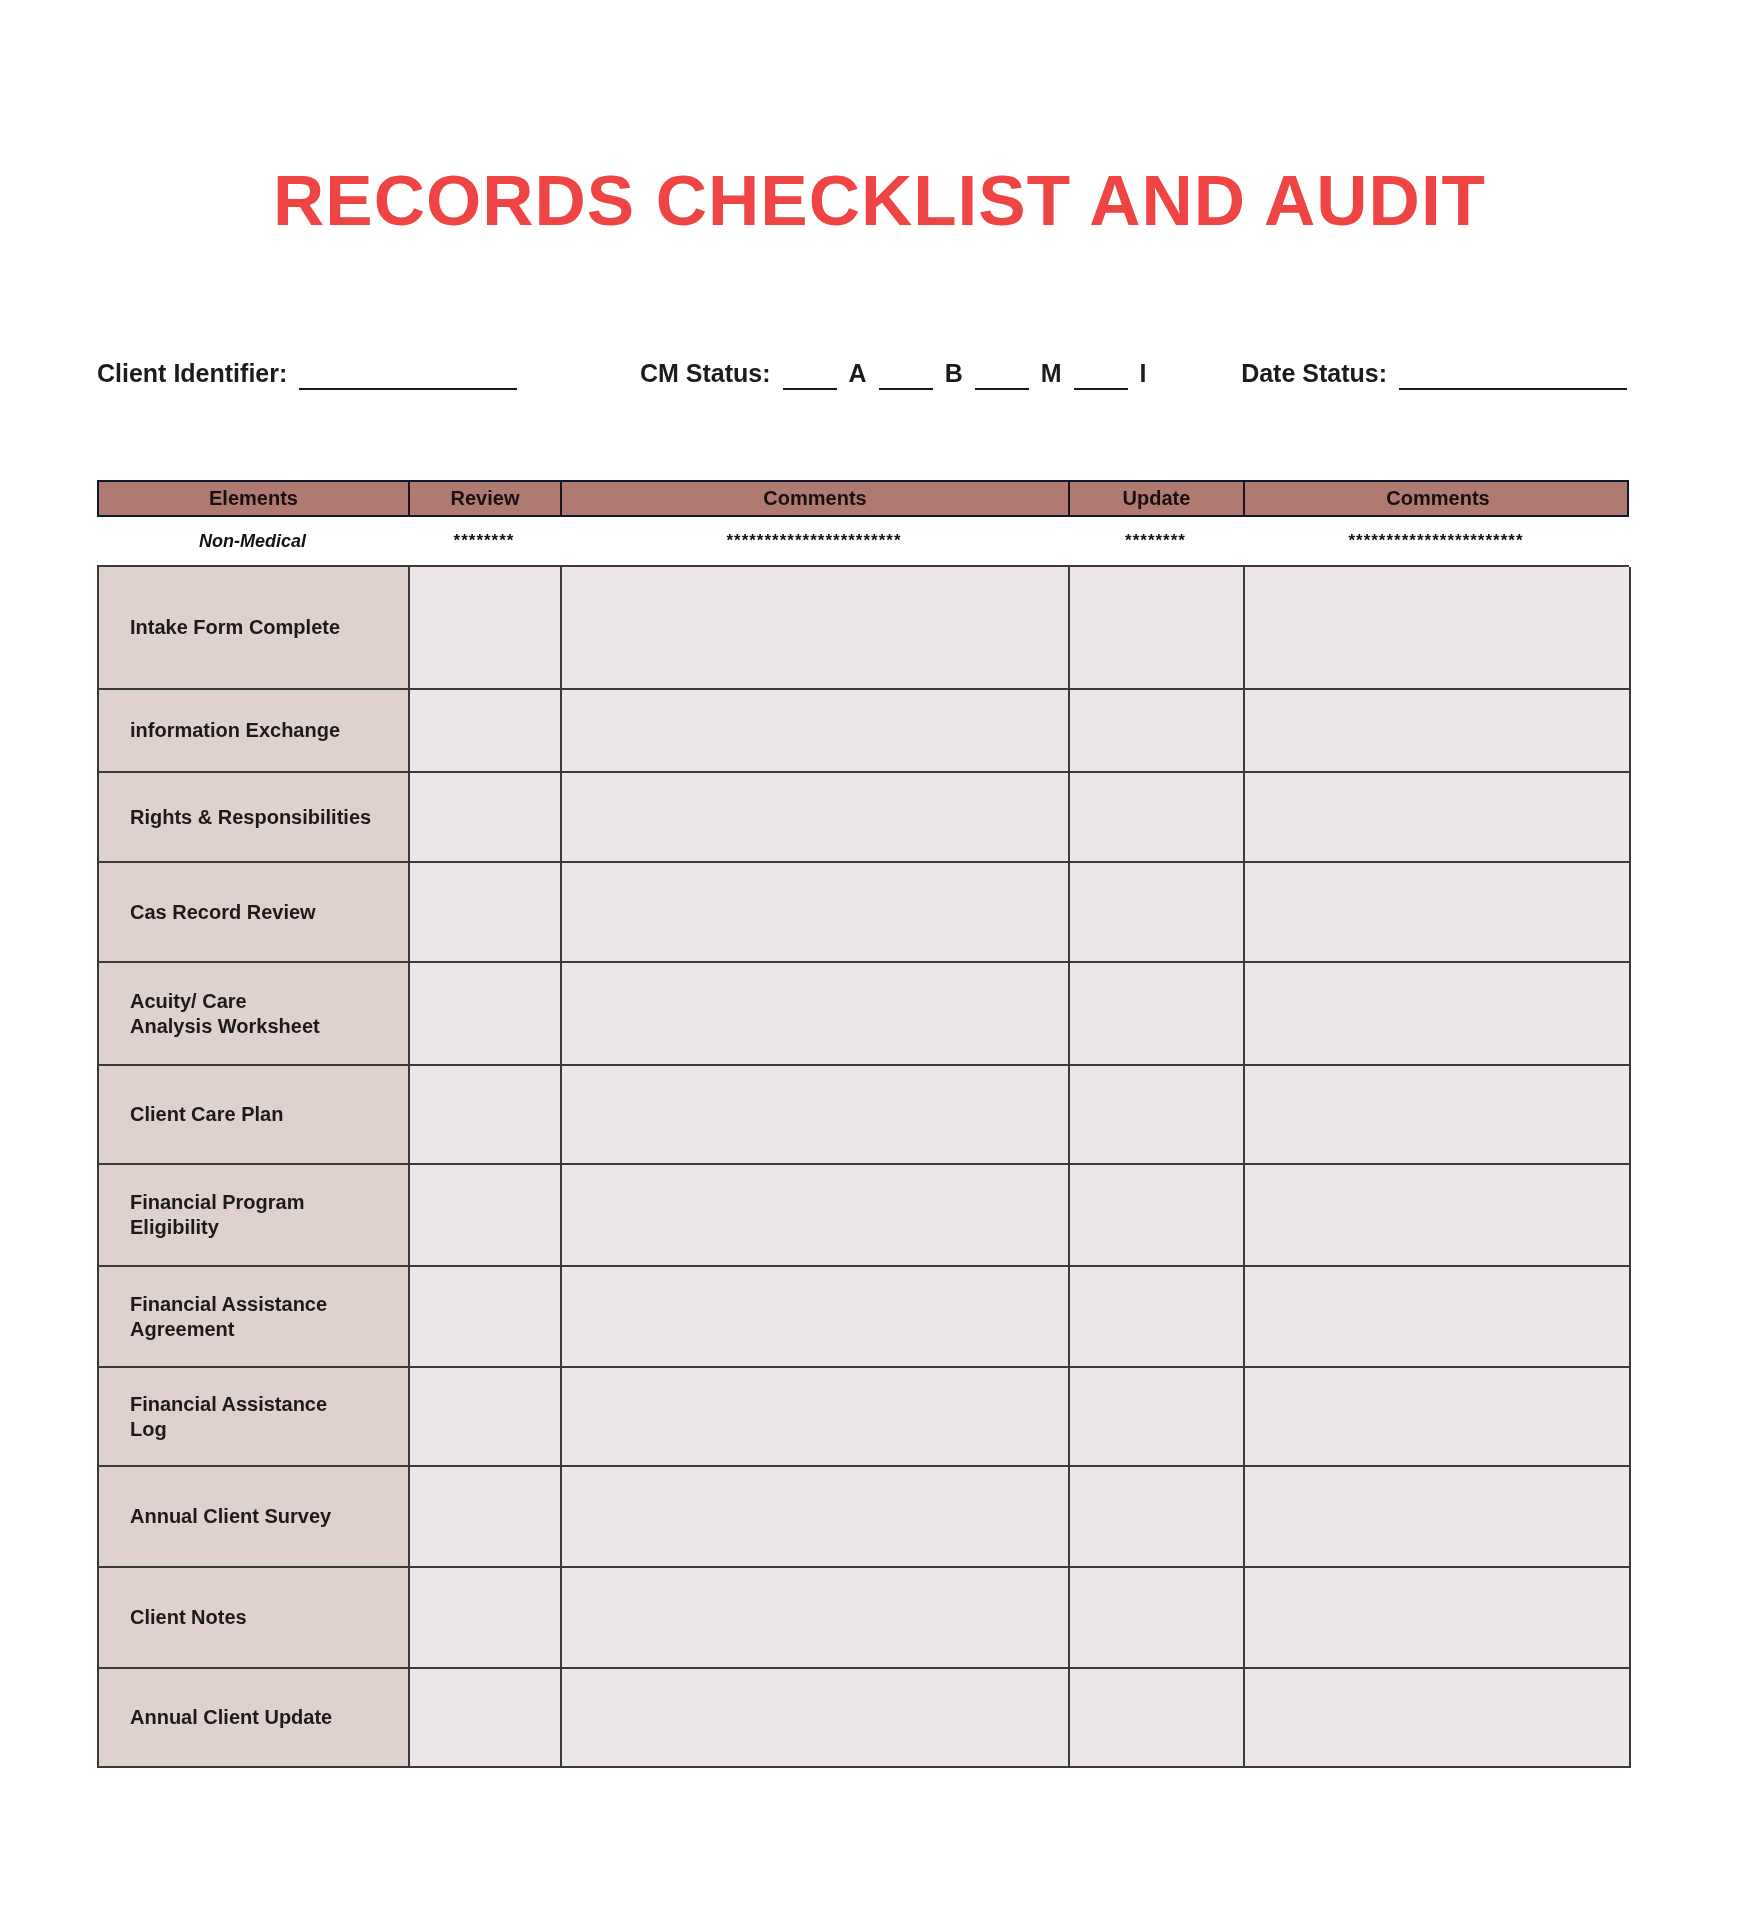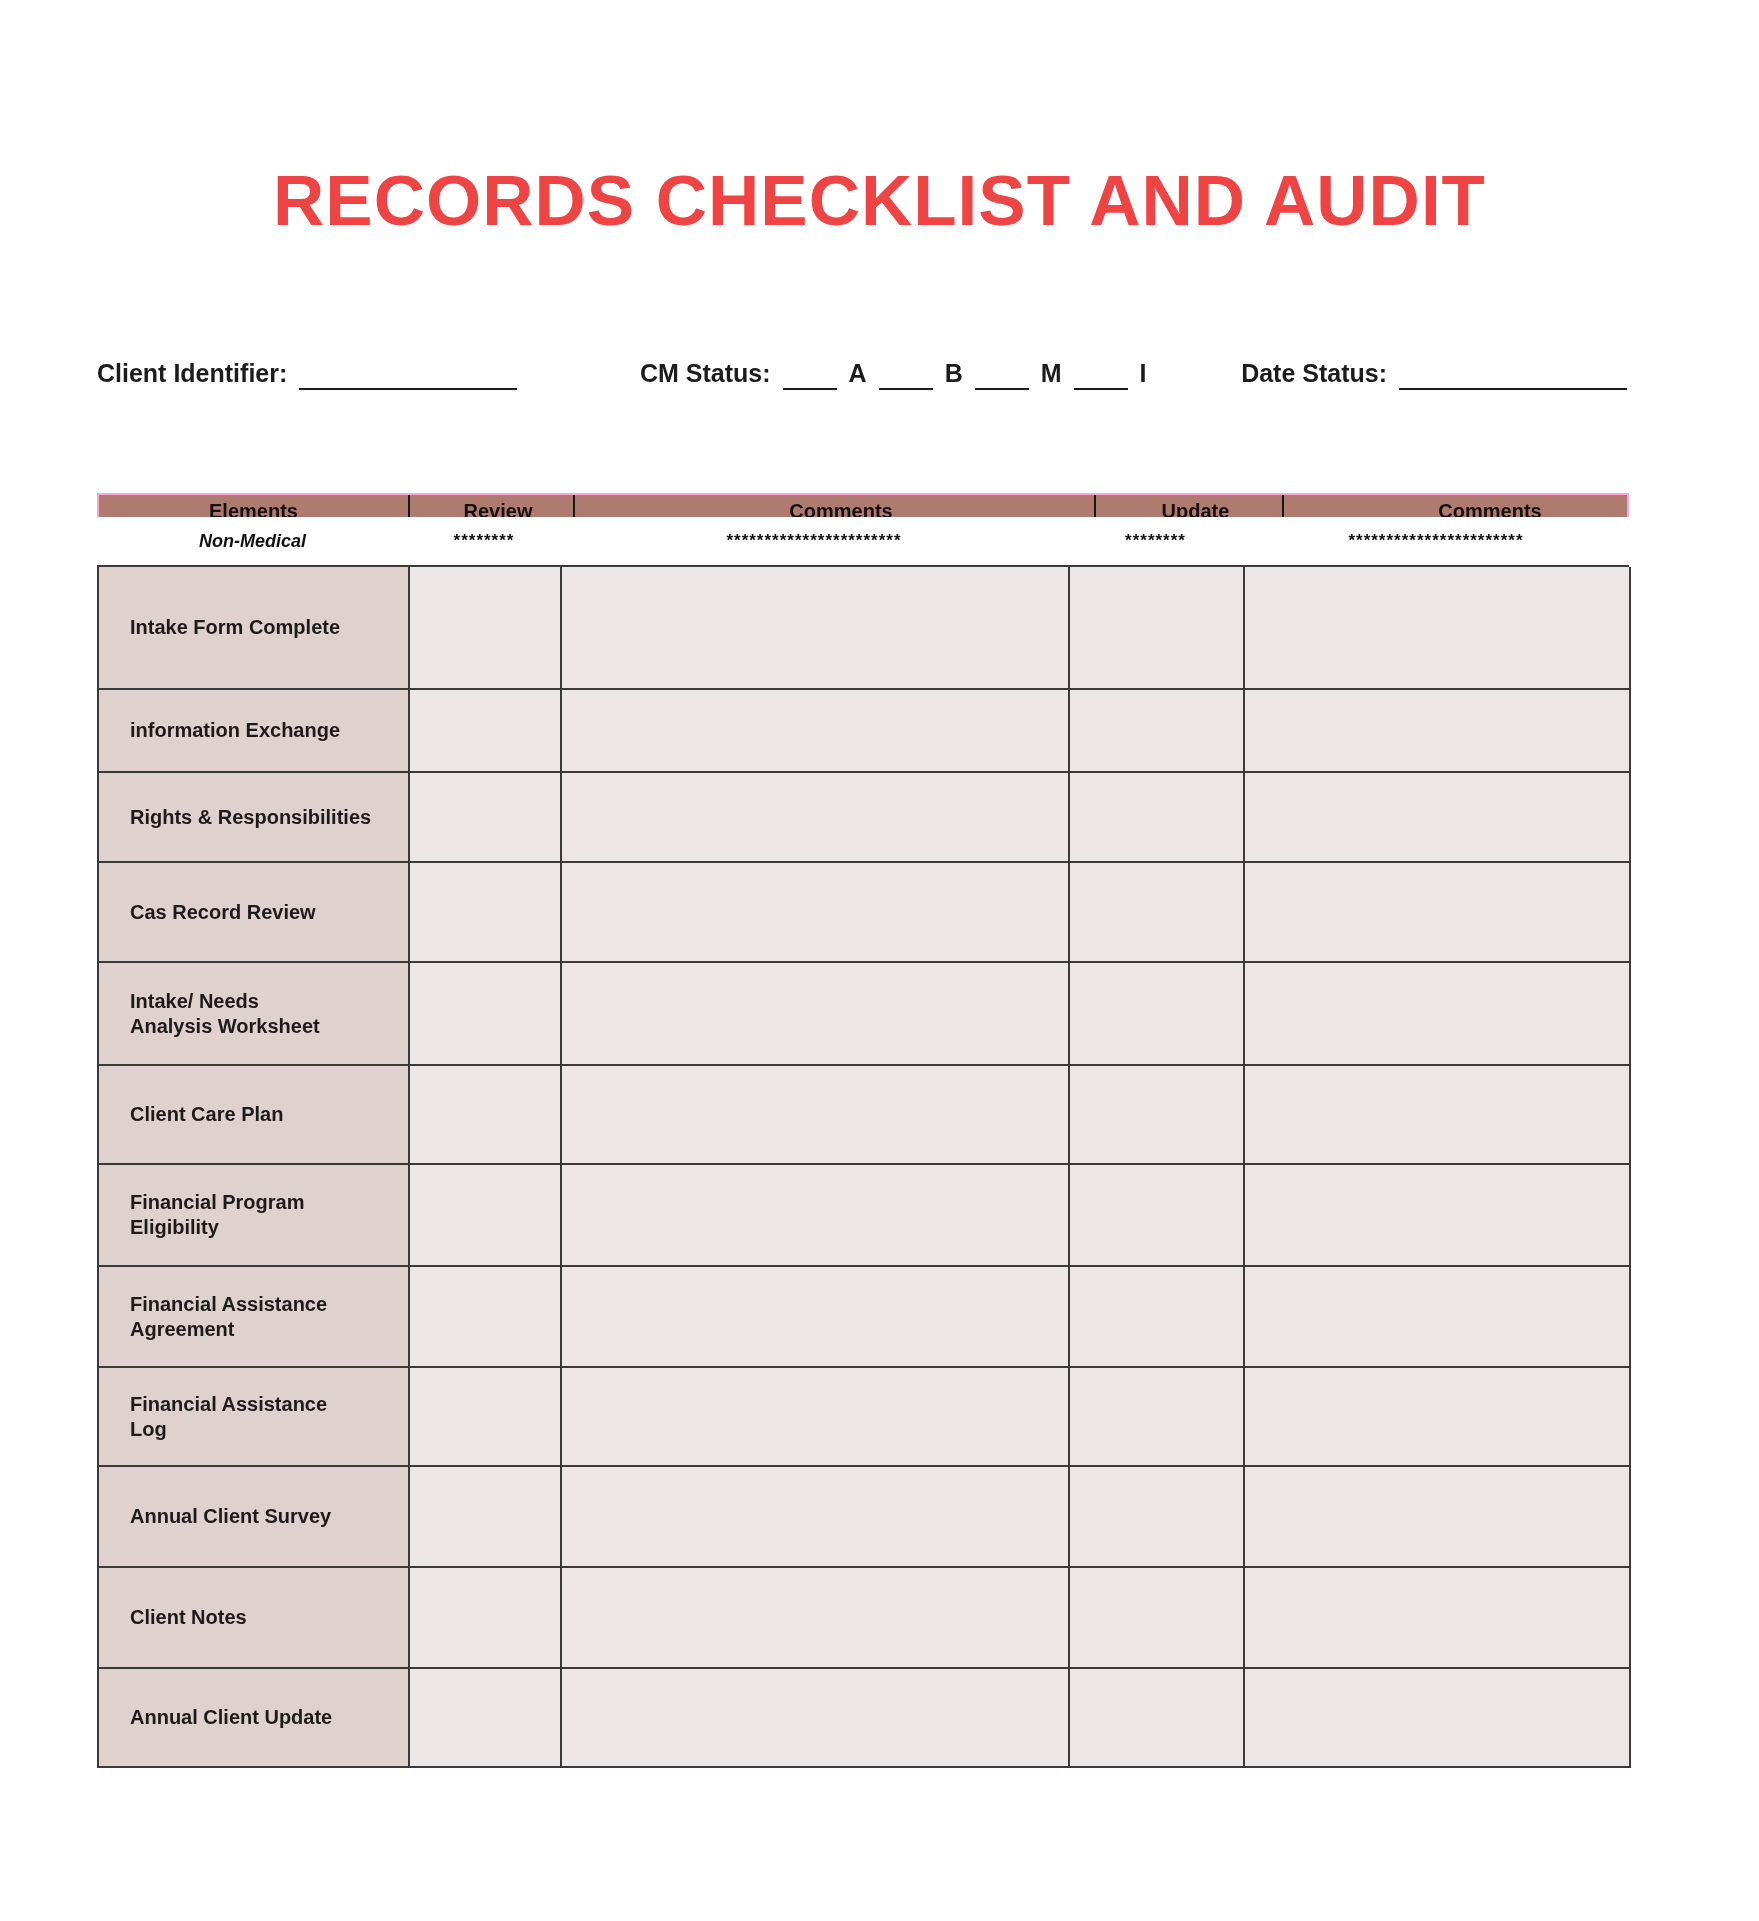--- a/index.html
+++ b/index.html
@@ -39,24 +39,23 @@
   .g-client{left:97px;}
   .g-cm{left:640px;}
   .g-date{right:132px;}
 
   
   .tbl{position:absolute;left:97px;width:1532px;}
   .grid-cols{display:grid;grid-template-columns:311px 152px 508px 175px 386px;}
 
   
   .thead{
-    top:493px;height:37px;
+    top:480px;height:37px;
     background:var(--header-bg);
-    border:2px solid #f9a8d4;
-    gap:13px;
+    border:2px solid #0f172a;
   }
   .thead .th{
     display:flex;align-items:center;justify-content:center;
     font-size:20px;font-weight:700;color:#161010;
     border-right:2px solid #161616;
     overflow:hidden;
   }
   .thead .th:last-child{border-right:none;}
 
   
@@ -165,21 +164,21 @@
 
     <div class="tr" style="height:100px">
       <div class="td label-cell">Cas Record Review</div>
       <div class="td"></div>
       <div class="td"></div>
       <div class="td"></div>
       <div class="td"></div>
     </div>
 
     <div class="tr" style="height:103px">
-      <div class="td label-cell">Intake/ Needs
+      <div class="td label-cell">Acuity/ Care
 Analysis Worksheet</div>
       <div class="td"></div>
       <div class="td"></div>
       <div class="td"></div>
       <div class="td"></div>
     </div>
 
     <div class="tr" style="height:99px">
       <div class="td label-cell">Client Care Plan</div>
       <div class="td"></div>

